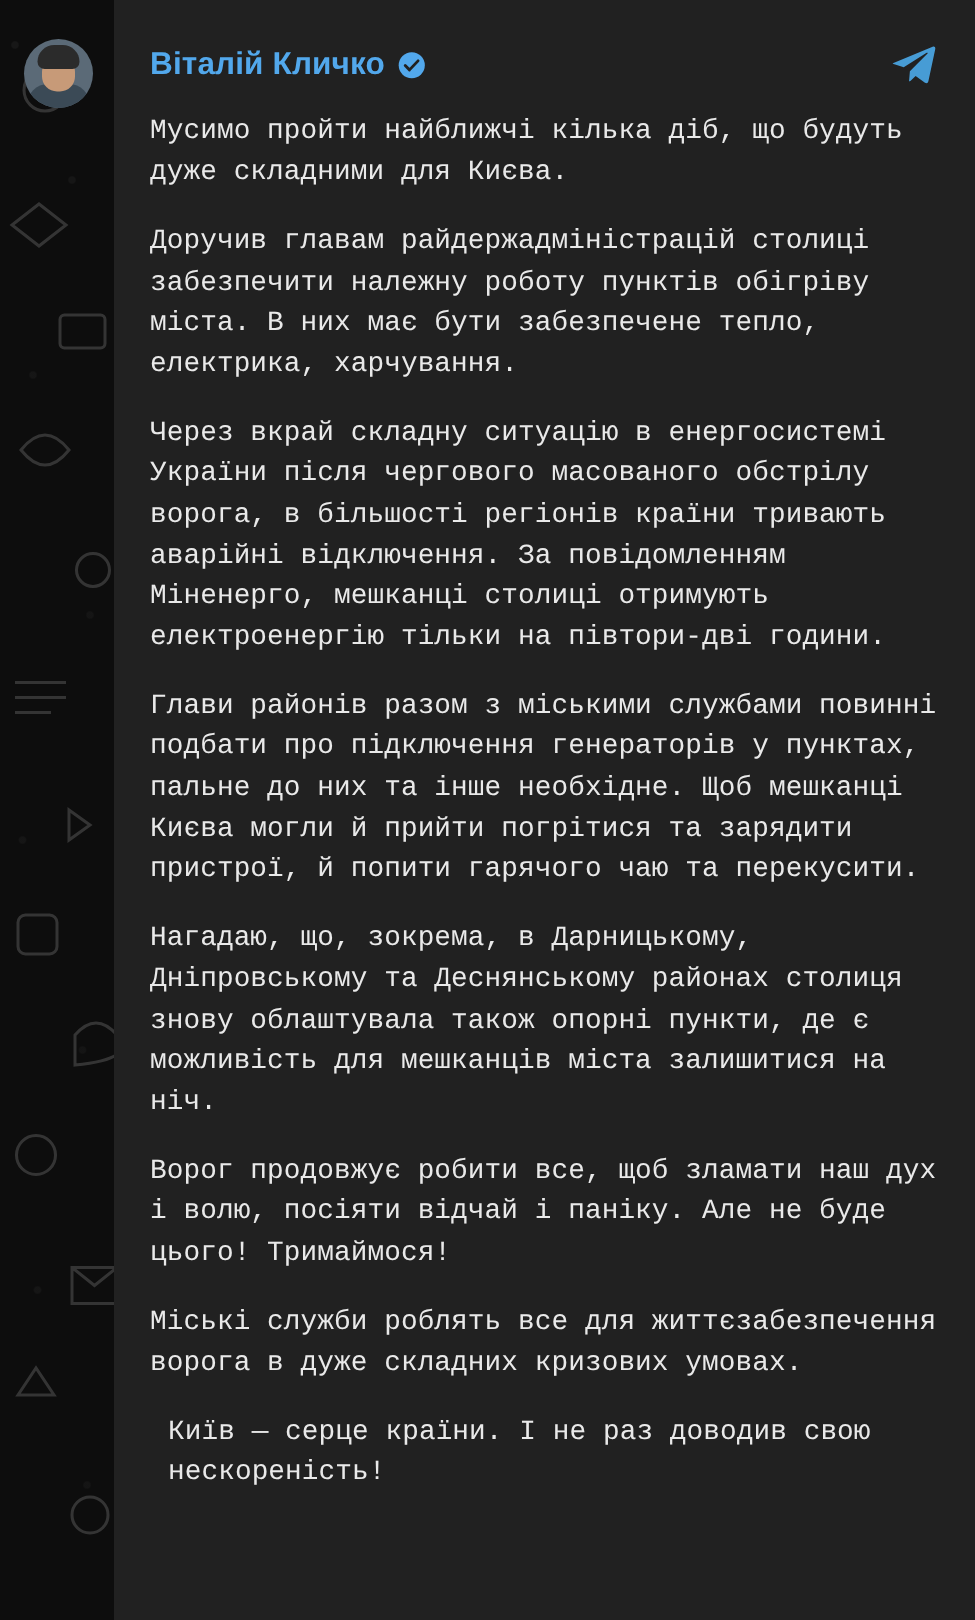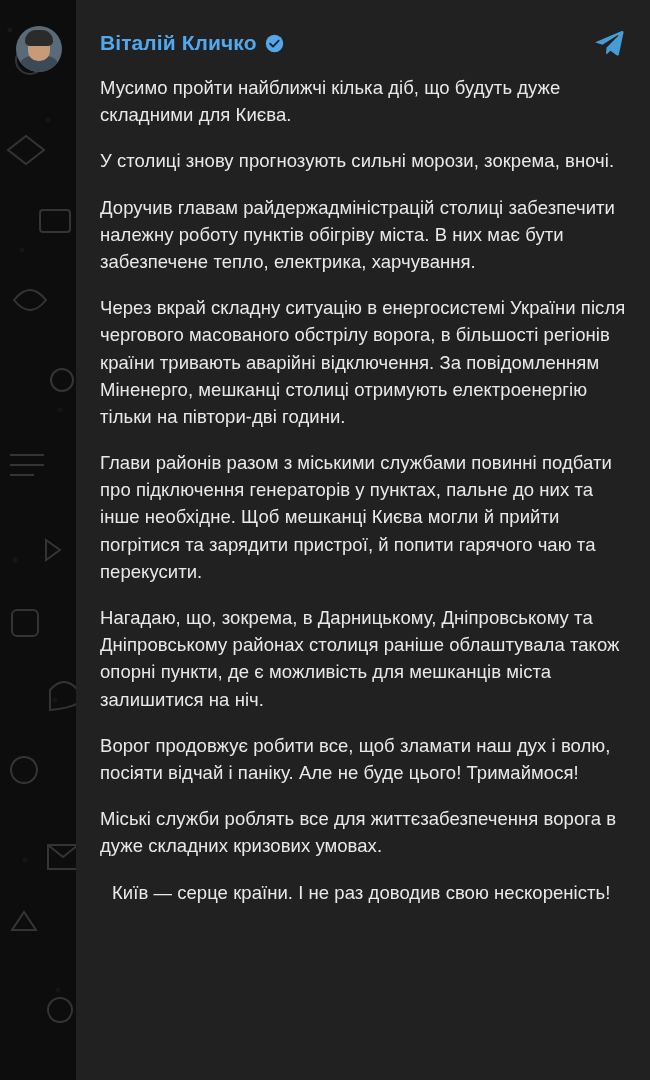--- a/index.html
+++ b/index.html
@@ -112,20 +112,21 @@
     height: 34px;
     opacity: 0.95;
   }
 
   .msg-text p {
     color: #e9e9e9;
     font-size: 18.5px;
     line-height: 1.47;
     margin: 0 0 19px 0;
     letter-spacing: 0.05px;
+    font-family: Liberation Mono, monospace;
   }
   .msg-text p:last-child {
     margin-bottom: 0;
     margin-left: 12px;
   }
 </style>
 </head>
 <body>
 
 <div class="screen">
@@ -167,24 +168,23 @@
         <circle cx="12" cy="12" r="11" fill="#52a8ec"></circle>
         <path d="M6.5 12.3 l3.6 3.6 l7.2 -7.6" fill="none" stroke="#212121" stroke-width="2.4" stroke-linecap="round" stroke-linejoin="round"></path>
       </svg>
       <svg class="tg-logo" viewBox="0 0 24 24">
         <path d="M2.3 11.4 L21 3.6 c0.8 -0.3 1.5 0.2 1.2 1.3 l-3.2 15 c-0.2 0.9 -0.8 1.1 -1.6 0.7 l-4.4 -3.2 l-2.1 2 c-0.3 0.3 -0.5 0.5 -1 0.5 l0.4 -4.7 L18.6 6.8 c0.3 -0.3 -0.1 -0.5 -0.6 -0.2 L7.4 13.3 L3 11.9 c-0.9 -0.3 -0.9 -0.9 -0.7 -0.5 z" fill="#4aa3df"></path>
       </svg>
     </div>
 
     <div class="msg-text">
       <p>Мусимо пройти найближчі кілька діб, що будуть дуже складними для Києва.</p>
-      <p>У столиці знову прогнозують сильні морози, зокрема, вночі.</p>
       <p>Доручив главам райдержадміністрацій столиці забезпечити належну роботу пунктів обігріву міста. В них має бути забезпечене тепло, електрика, харчування.</p>
       <p>Через вкрай складну ситуацію в енергосистемі України після чергового масованого обстрілу ворога, в більшості регіонів країни тривають аварійні відключення. За повідомленням Міненерго, мешканці столиці отримують електроенергію тільки на півтори-дві години.</p>
       <p>Глави районів разом з міськими службами повинні подбати про підключення генераторів у пунктах, пальне до них та інше необхідне. Щоб мешканці Києва могли й прийти погрітися та зарядити пристрої, й попити гарячого чаю та перекусити.</p>
-      <p>Нагадаю, що, зокрема, в Дарницькому, Дніпровському та Дніпровському районах столиця раніше облаштувала також опорні пункти, де є можливість для мешканців міста залишитися на ніч.</p>
+      <p>Нагадаю, що, зокрема, в Дарницькому, Дніпровському та Деснянському районах столиця знову облаштувала також опорні пункти, де є можливість для мешканців міста залишитися на ніч.</p>
       <p>Ворог продовжує робити все, щоб зламати наш дух і волю, посіяти відчай і паніку. Але не буде цього! Тримаймося!</p>
       <p>Міські служби роблять все для життєзабезпечення ворога в дуже складних кризових умовах.</p>
       <p>Київ — серце країни. І не раз доводив свою нескореність!</p>
     </div>
 
   </div>
 </div>
 
 </body></html>

